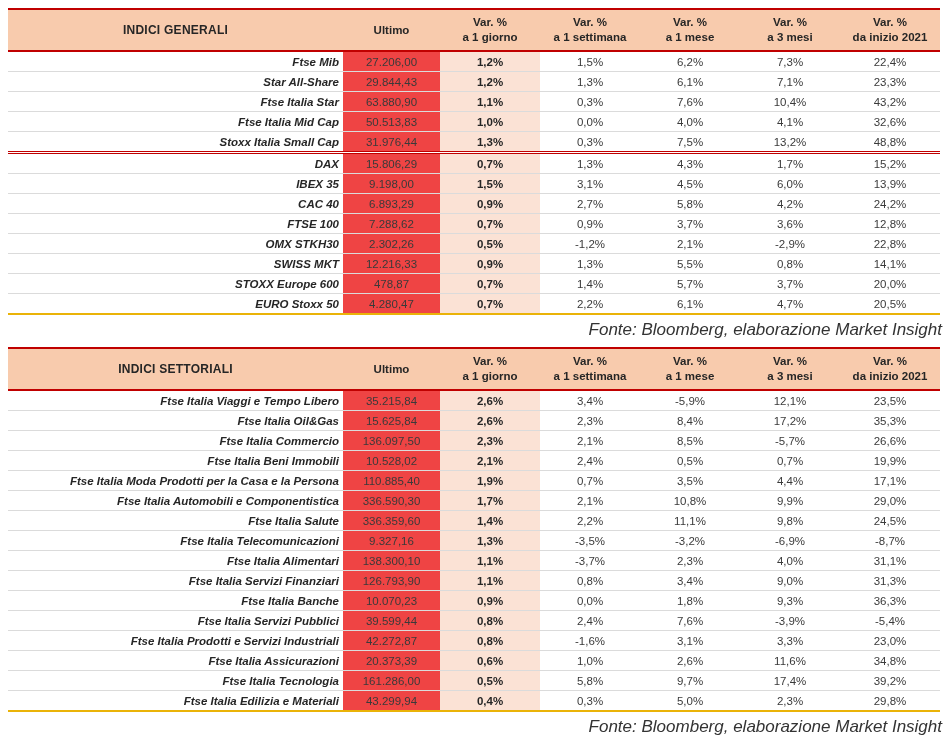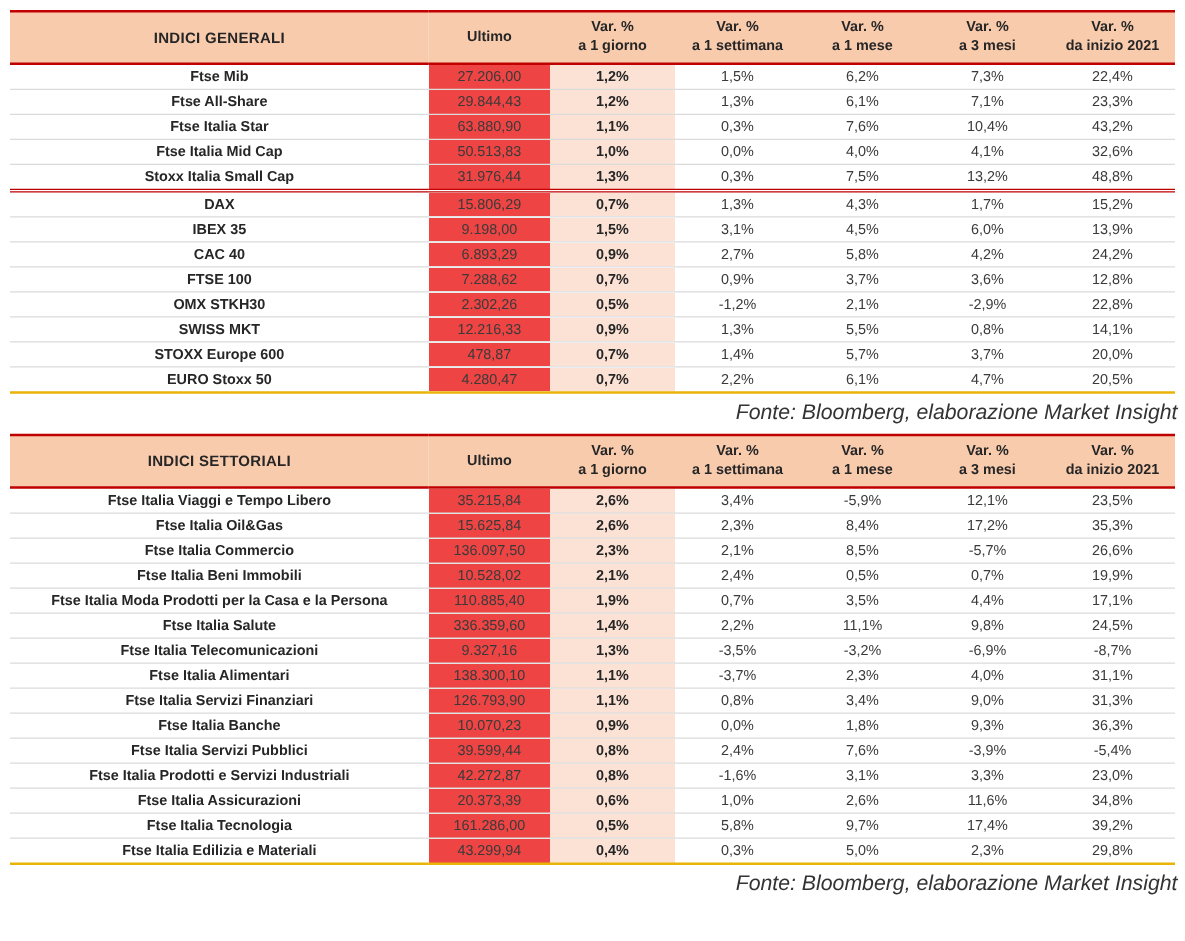--- a/index.html
+++ b/index.html
@@ -17,21 +17,21 @@
     color:#262626;font-size:11.5px;font-weight:bold;
     padding:5px 2px;vertical-align:middle;text-align:center;
   }
   .th-title{font-size:12px;letter-spacing:.25px}
   .hline{display:block;line-height:15px}
   tbody td{
     font-size:11.5px;color:#3a3a3a;text-align:center;
     height:19px;padding:0 4px;border-bottom:1px solid #DBDBDB;
     white-space:nowrap;overflow:hidden;
   }
-  td.name{text-align:center;font-weight:bold;color:#262626;padding-left:4px}
+  td.name{text-align:right;font-weight:bold;font-style:italic;color:#262626;padding-left:4px}
   td.ultimo{background:#ef4444}
   td.d1{background:#FBE2D5;font-weight:bold;color:#262626}
   tr.divider td{border-bottom:3px double #C00000}
   tbody tr:last-child td{border-bottom:2px solid #eab308}
   .fonte{
     width:932px;text-align:right;font-style:italic;font-size:17px;
     color:#333333;padding:5px 2px 7px 2px;
   }
 </style>
 </head>
@@ -80,21 +80,21 @@
           <tr>
     <td class="name">Ftse Mib</td>
     <td class="ultimo">27.206,00</td>
     <td class="d1">1,2%</td>
     <td>1,5%</td>
     <td>6,2%</td>
     <td>7,3%</td>
     <td>22,4%</td>
   </tr>
           <tr>
-    <td class="name">Ftse All-Share</td>
+    <td class="name">Star All-Share</td>
     <td class="ultimo">29.844,43</td>
     <td class="d1">1,2%</td>
     <td>1,3%</td>
     <td>6,1%</td>
     <td>7,1%</td>
     <td>23,3%</td>
   </tr>
           <tr>
     <td class="name">Ftse Italia Star</td>
     <td class="ultimo">63.880,90</td>
@@ -276,20 +276,29 @@
           <tr>
     <td class="name">Ftse Italia Moda Prodotti per la Casa e la Persona</td>
     <td class="ultimo">110.885,40</td>
     <td class="d1">1,9%</td>
     <td>0,7%</td>
     <td>3,5%</td>
     <td>4,4%</td>
     <td>17,1%</td>
   </tr>
           <tr>
+    <td class="name">Ftse Italia Automobili e Componentistica</td>
+    <td class="ultimo">336.590,30</td>
+    <td class="d1">1,7%</td>
+    <td>2,1%</td>
+    <td>10,8%</td>
+    <td>9,9%</td>
+    <td>29,0%</td>
+  </tr>
+          <tr>
     <td class="name">Ftse Italia Salute</td>
     <td class="ultimo">336.359,60</td>
     <td class="d1">1,4%</td>
     <td>2,2%</td>
     <td>11,1%</td>
     <td>9,8%</td>
     <td>24,5%</td>
   </tr>
           <tr>
     <td class="name">Ftse Italia Telecomunicazioni</td>

